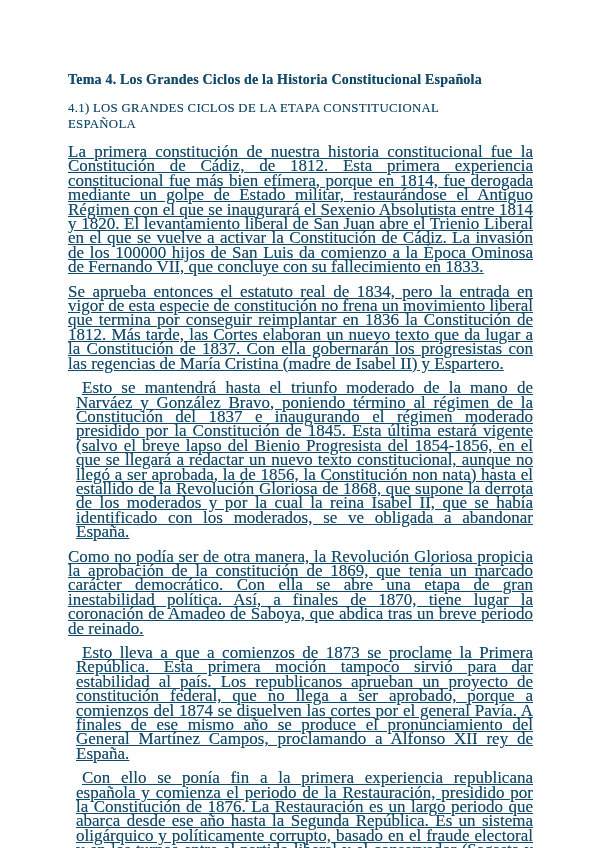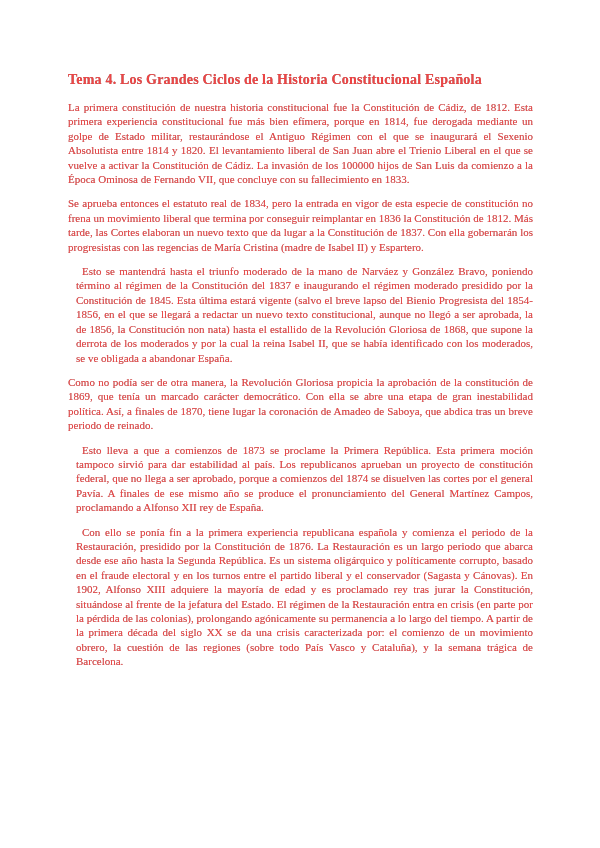--- a/index.html
+++ b/index.html
@@ -9,58 +9,61 @@
   }
   .page {
     position: relative;
     width: 600px;
     height: 848px;
     background: #ffffff;
     box-sizing: border-box;
     padding: 72px 67px 0 68px;
     overflow: hidden;
     font-family: "Liberation Serif", "DejaVu Serif", serif;
-    color: #ef4444;
+    color: #0c4a6e;
   }
   .doc-title {
     font-size: 14px;
     font-weight: bold;
     line-height: 15px;
     margin: 0 0 13px 0;
     white-space: nowrap;
     letter-spacing: 0.2px;
     text-shadow: 0 0 0.5px rgba(30,30,30,0.55);
   }
   .section-heading {
     font-size: 12.8px;
     font-weight: normal;
     line-height: 16px;
     margin: 0 0 13px 0;
     white-space: pre-line;
     letter-spacing: 0.3px;
     text-shadow: 0 0 0.4px rgba(30,30,30,0.45);
   }
   .body-text p {
-    font-size: 11px;
+    font-size: 17px;
     line-height: 14.4px;
     text-align: justify;
     margin: 0 0 10px 0;
     text-shadow: 0 0 0.4px rgba(30,30,30,0.45);
+    text-decoration: underline;
   }
   .body-text p.p-indent {
     text-indent: 6px;
     margin-left: 8px;
   }
 </style>
 </head>
 <body>
 
 <div class="page">
   <h1 class="doc-title">Tema 4. Los Grandes Ciclos de la Historia Constitucional Española</h1>
 
+  <h2 class="section-heading">4.1) LOS GRANDES CICLOS DE LA ETAPA CONSTITUCIONAL
+ESPAÑOLA</h2>
 
   <div class="body-text">
     <p>La primera constitución de nuestra historia constitucional fue la Constitución de Cádiz, de 1812. Esta primera experiencia constitucional fue más bien efímera, porque en 1814, fue derogada mediante un golpe de Estado militar, restaurándose el Antiguo Régimen con el que se inaugurará el Sexenio Absolutista entre 1814 y 1820. El levantamiento liberal de San Juan abre el Trienio Liberal en el que se vuelve a activar la Constitución de Cádiz. La invasión de los 100000 hijos de San Luis da comienzo a la Época Ominosa de Fernando VII, que concluye con su fallecimiento en 1833.</p>
     <p>Se aprueba entonces el estatuto real de 1834, pero la entrada en vigor de esta especie de constitución no frena un movimiento liberal que termina por conseguir reimplantar en 1836 la Constitución de 1812. Más tarde, las Cortes elaboran un nuevo texto que da lugar a la Constitución de 1837. Con ella gobernarán los progresistas con las regencias de María Cristina (madre de Isabel II) y Espartero.</p>
     <p class="p-indent">Esto se mantendrá hasta el triunfo moderado de la mano de Narváez y González Bravo, poniendo término al régimen de la Constitución del 1837 e inaugurando el régimen moderado presidido por la Constitución de 1845. Esta última estará vigente (salvo el breve lapso del Bienio Progresista del 1854-1856, en el que se llegará a redactar un nuevo texto constitucional, aunque no llegó a ser aprobada, la de 1856, la Constitución non nata) hasta el estallido de la Revolución Gloriosa de 1868, que supone la derrota de los moderados y por la cual la reina Isabel II, que se había identificado con los moderados, se ve obligada a abandonar España.</p>
     <p>Como no podía ser de otra manera, la Revolución Gloriosa propicia la aprobación de la constitución de 1869, que tenía un marcado carácter democrático. Con ella se abre una etapa de gran inestabilidad política. Así, a finales de 1870, tiene lugar la coronación de Amadeo de Saboya, que abdica tras un breve periodo de reinado.</p>
     <p class="p-indent">Esto lleva a que a comienzos de 1873 se proclame la Primera República. Esta primera moción tampoco sirvió para dar estabilidad al país. Los republicanos aprueban un proyecto de constitución federal, que no llega a ser aprobado, porque a comienzos del 1874 se disuelven las cortes por el general Pavía. A finales de ese mismo año se produce el pronunciamiento del General Martínez Campos, proclamando a Alfonso XII rey de España.</p>
     <p class="p-indent">Con ello se ponía fin a la primera experiencia republicana española y comienza el periodo de la Restauración, presidido por la Constitución de 1876. La Restauración es un largo periodo que abarca desde ese año hasta la Segunda República. Es un sistema oligárquico y políticamente corrupto, basado en el fraude electoral y en los turnos entre el partido liberal y el conservador (Sagasta y Cánovas). En 1902, Alfonso XIII adquiere la mayoría de edad y es proclamado rey tras jurar la Constitución, situándose al frente de la jefatura del Estado. El régimen de la Restauración entra en crisis (en parte por la pérdida de las colonias), prolongando agónicamente su permanencia a lo largo del tiempo. A partir de la primera década del siglo XX se da una crisis caracterizada por: el comienzo de un movimiento obrero, la cuestión de las regiones (sobre todo País Vasco y Cataluña), y la semana trágica de Barcelona.</p>
   </div>
 </div>

